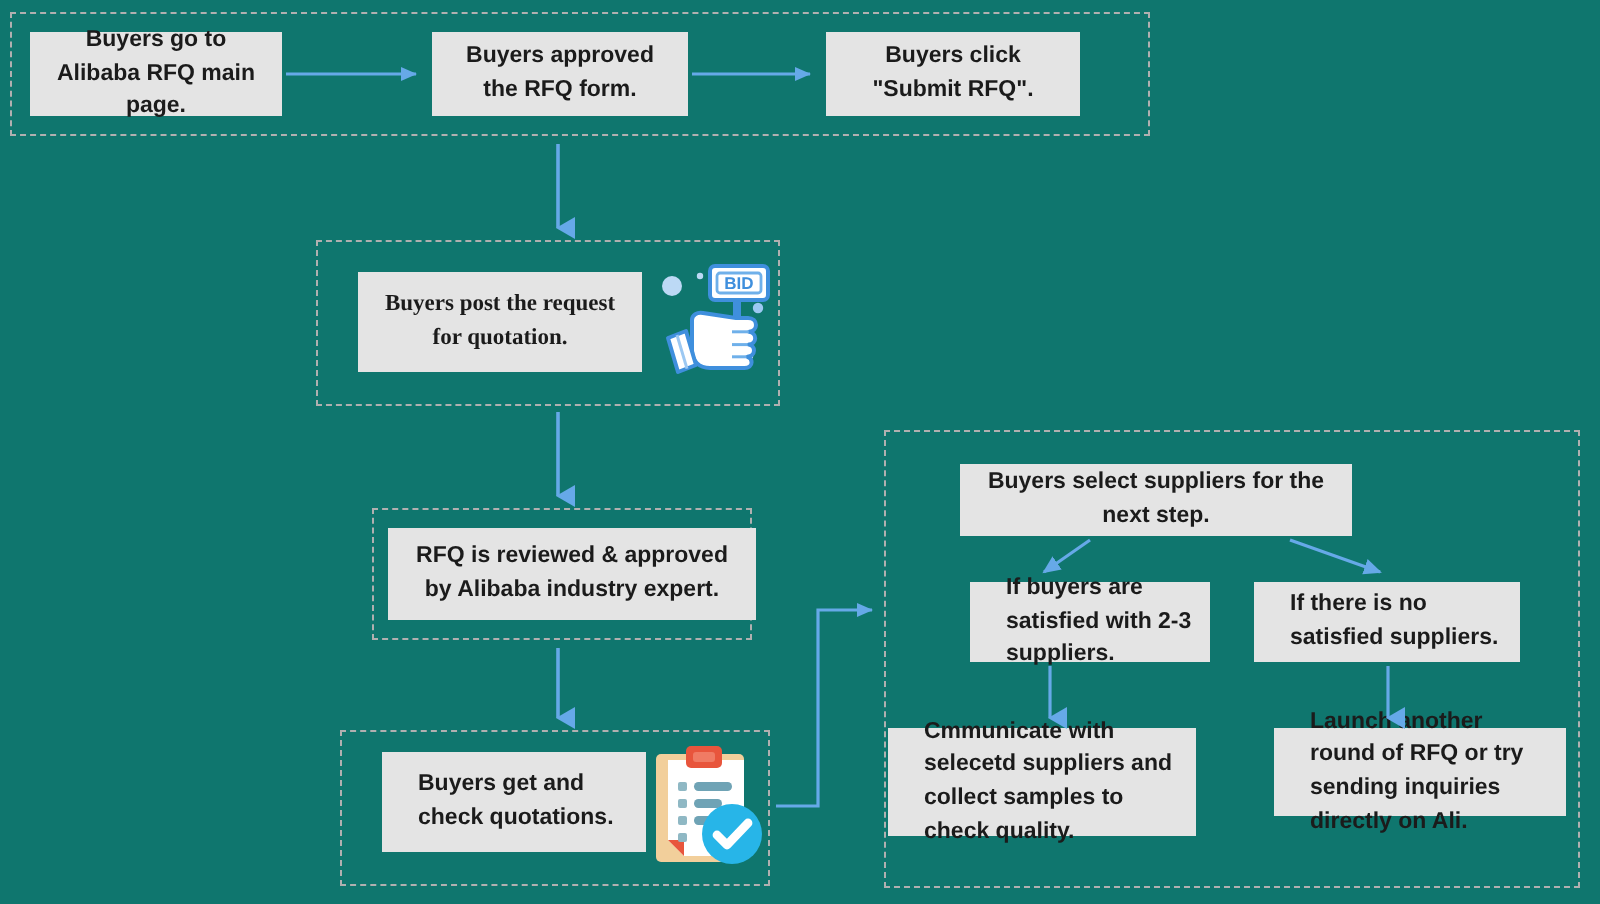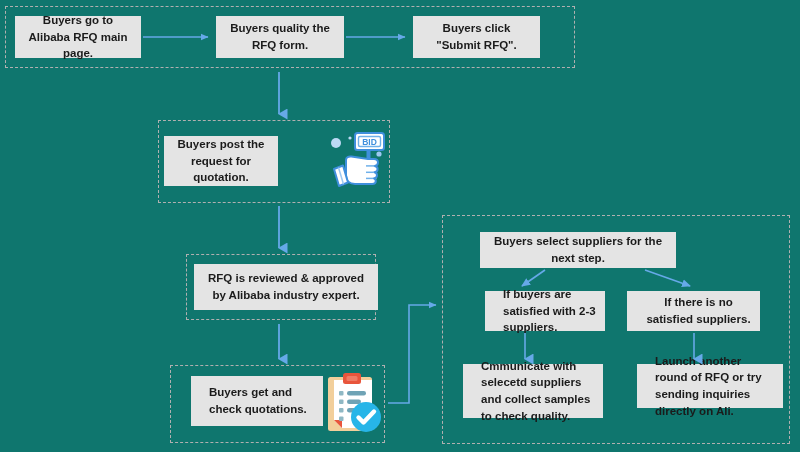--- a/index.html
+++ b/index.html
@@ -71,25 +71,25 @@
   <div class="group" style="left:158px; top:120px; width:232px; height:83px;"></div>
 
   <div class="group" style="left:186px; top:254px; width:190px; height:66px;"></div>
 
   <div class="group" style="left:170px; top:365px; width:215px; height:78px;"></div>
 
   <div class="group" style="left:442px; top:215px; width:348px; height:229px;"></div>
 
   <div class="box" style="left:15px; top:16px; width:126px; height:42px;">Buyers go to Alibaba RFQ main page.</div>
 
-  <div class="box" style="left:216px; top:16px; width:128px; height:42px;">Buyers quality the RFQ form.</div>
+  <div class="box" style="left:216px; top:16px; width:128px; height:42px;">Buyers approved the RFQ form.</div>
 
   <div class="box" style="left:413px; top:16px; width:127px; height:42px;">Buyers click "Submit RFQ".</div>
 
-  <div class="box" style="left:164px; top:136px; width:114px; height:50px;">Buyers post  the request for quotation.</div>
+  <div class="box" style="left:179px; top:136px; width:142px; height:50px;font-family:Liberation Serif, serif;">Buyers post  the request for quotation.</div>
 
   <div class="icon-art" style="left:328px; top:128px; width:62px; height:62px;">
     <svg width="62" height="62" viewBox="0 0 62 62" xmlns="http://www.w3.org/2000/svg">
 
       <circle cx="8" cy="15" r="5" fill="#bcd9f5"></circle>
       <circle cx="22" cy="10" r="1.6" fill="#bcd9f5"></circle>
       <circle cx="51" cy="26" r="2.6" fill="#9cc8f2"></circle>
       <circle cx="47" cy="50" r="1.6" fill="#bcd9f5"></circle>
 
       <rect x="27" y="5" width="29" height="17" rx="2.5" fill="#ffffff" stroke="#3f8fdd" stroke-width="2"></rect>
@@ -140,23 +140,23 @@
 
       <circle cx="40" cy="45" r="15" fill="#27b5e8"></circle>
       <path d="M32.5 45.5 L37.5 50.5 L48 39.5" fill="none" stroke="#ffffff" stroke-width="4.4" stroke-linecap="round" stroke-linejoin="round"></path>
     </svg>
   </div>
 
   <div class="box" style="left:480px; top:232px; width:196px; height:36px;">Buyers select suppliers for the next step.</div>
 
   <div class="box pad-left" style="left:485px; top:291px; width:120px; height:40px;">If buyers are satisfied with 2-3 suppliers.</div>
 
-  <div class="box pad-left" style="left:627px; top:291px; width:133px; height:40px;text-align:center;">If there is no satisfied suppliers.</div>
+  <div class="box pad-left" style="left:627px; top:291px; width:133px; height:40px;">If there is no satisfied suppliers.</div>
 
-  <div class="box pad-left" style="left:463px; top:364px; width:140px; height:54px;">Cmmunicate with selecetd suppliers and collect samples to check quality.</div>
+  <div class="box pad-left" style="left:444px; top:364px; width:154px; height:54px;">Cmmunicate with selecetd suppliers and collect samples to check quality.</div>
 
   <div class="box pad-left" style="left:637px; top:364px; width:146px; height:44px;">Launch another round of RFQ or try sending inquiries directly on Ali.</div>
 
   <svg id="connectors" viewBox="0 0 800 452" xmlns="http://www.w3.org/2000/svg">
     <defs>
       <marker id="ah-right" markerWidth="9" markerHeight="9" refX="7.5" refY="4.5" orient="auto" markerUnits="userSpaceOnUse">
         <path d="M0,1 L8,4.5 L0,8 Z" fill="#66a9e8"></path>
       </marker>
       <marker id="ah-down" markerWidth="11" markerHeight="10" refX="5.5" refY="8.5" orient="auto" markerUnits="userSpaceOnUse">
         <path d="M0,0 L11,0 L5.5,9.5 Z" fill="#66a9e8"></path>

